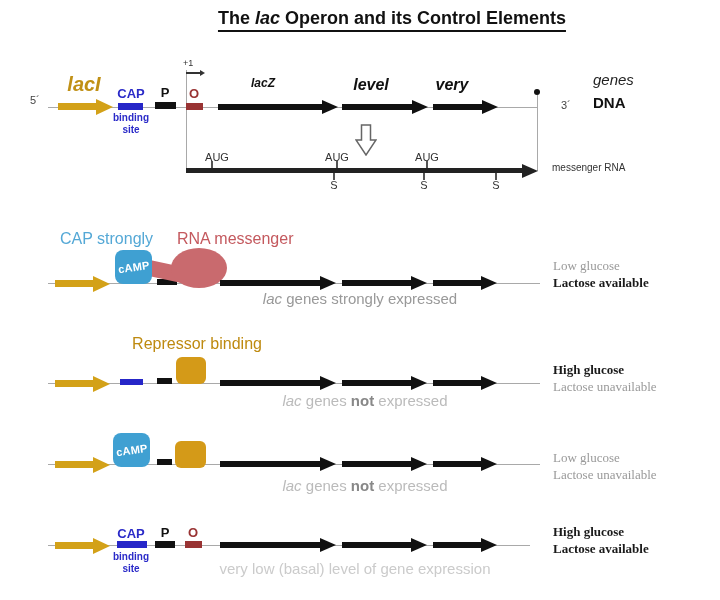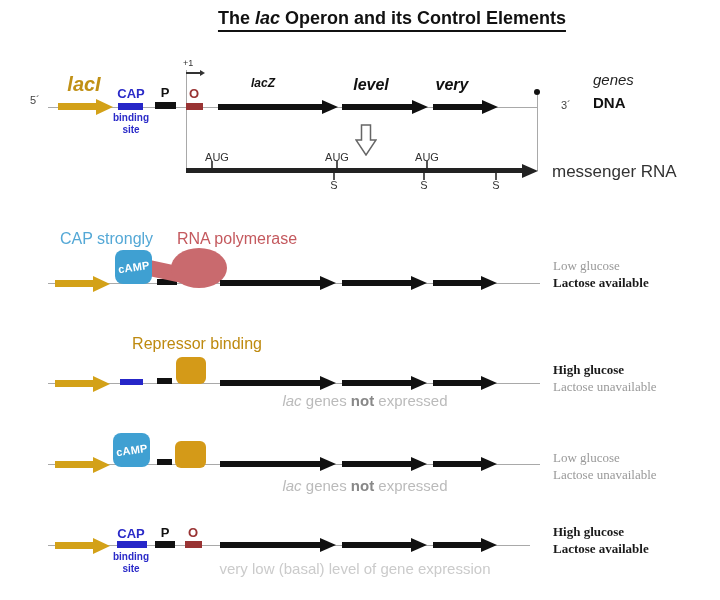--- a/index.html
+++ b/index.html
@@ -97,35 +97,36 @@
   <div class="tick" style="left:426px;top:161px"></div>
   <div class="tick" style="left:333px;top:173px"></div>
   <div class="tick" style="left:423px;top:173px"></div>
   <div class="tick" style="left:495px;top:173px"></div>
   <div class="t ctr" style="left:334px;top:179px;font-size:11px;color:#333">S</div>
   <div class="t ctr" style="left:424px;top:179px;font-size:11px;color:#333">S</div>
   <div class="t ctr" style="left:496px;top:179px;font-size:11px;color:#333">S</div>
   <svg style="position:absolute;left:355px;top:124px" width="22" height="32" viewBox="0 0 22 32">
     <polygon points="6.5,1 15.5,1 15.5,16 21,16 11,31 1,16 6.5,16" fill="#ffffff" stroke="#666" stroke-width="1.5"></polygon>
   </svg>
-  <div class="t" style="left:552px;top:162px;font-size:17px;color:#333">messenger RNA</div>
+  <div class="t" style="left:552px;top:162px;font-size:10px;color:#333">messenger RNA</div>
 
   <div class="hl" style="left:48px;top:283px;width:492px"></div>
   <div class="goldarr" style="left:55px;top:280px;width:38px"></div>
   <div class="t" style="left:60px;top:230px;font-size:16px;color:#54a8d6">CAP strongly</div>
-  <div class="t" style="left:177px;top:230px;font-size:16px;color:#c4595e">RNA polymerase</div>
+  <div class="t" style="left:177px;top:230px;font-size:16px;color:#c4595e">RNA messenger</div>
   <div class="blk bblack" style="left:157px;top:279px;width:20px;height:6px"></div>
   <div class="tail" style="left:149px;top:264px;width:38px;height:16px;transform:rotate(12deg)"></div>
   <div class="ellipse" style="left:171px;top:248px;width:56px;height:40px"></div>
   <div class="roundsq camp-sq" style="left:115px;top:250px">
       <span>cAMP</span>
     </div>
   <div class="genearr" style="left:220px;top:280px;width:100px"></div>
   <div class="genearr" style="left:342px;top:280px;width:69px"></div>
   <div class="genearr" style="left:433px;top:280px;width:48px"></div>
+  <div class="t ctr" style="left:360px;top:290px;font-size:15px;color:#999"><span class="i">lac</span><span> genes strongly expressed</span></div>
   <div class="t serif cgray" style="left:553px;top:258px;font-size:13px">Low glucose</div>
   <div class="t serif cb" style="left:553px;top:275px;font-size:13px">Lactose available</div>
 
   <div class="hl" style="left:48px;top:383px;width:492px"></div>
   <div class="goldarr" style="left:55px;top:380px;width:38px"></div>
   <div class="t ctr" style="left:197px;top:335px;font-size:16px;color:#be8a10">Repressor binding</div>
   <div class="blk bblue" style="left:120px;top:379px;width:23px;height:6px"></div>
   <div class="blk bblack" style="left:157px;top:378px;width:15px;height:6px"></div>
   <div class="blk repressor" style="left:176px;top:357px;width:30px;height:27px"></div>
   <div class="genearr" style="left:220px;top:380px;width:100px"></div>

